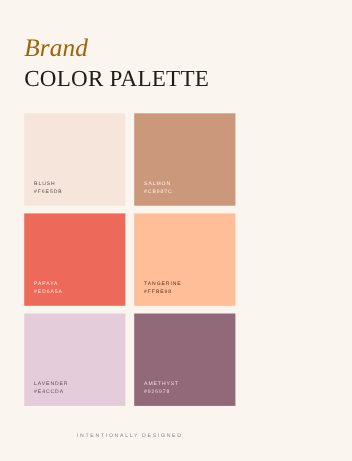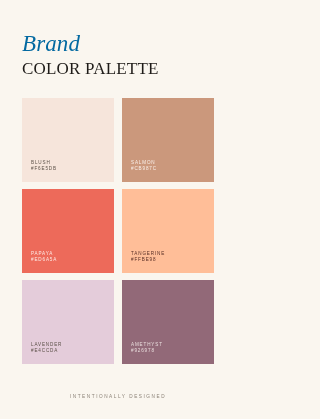--- a/index.html
+++ b/index.html
@@ -16,26 +16,26 @@
     display:flex; flex-direction:column;
     position:relative;
   }
   
   .title-block { padding-top:32px; }
   .title-script {
     font-family:"Liberation Serif", serif;
     font-style:italic;
     font-size:23px;
     line-height:1.0;
-    color:#0369a1;
+    color:#a16207;
     letter-spacing:0.1px;
   }
   .title-main {
     font-family:"Liberation Serif", serif;
-    font-size:17px;
+    font-size:21px;
     line-height:1.08;
     color:#1E1B18;
     margin-top:5px;
     letter-spacing:0.2px;
     white-space:nowrap;
   }
   
   .grid {
     margin-top:20px;
     display:grid;

